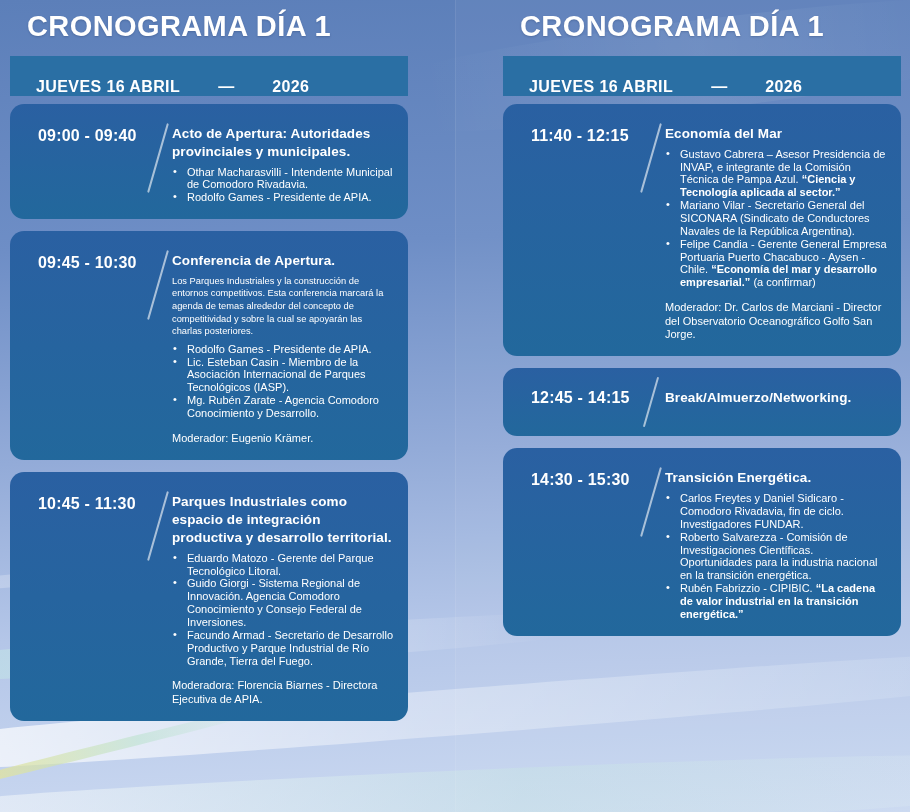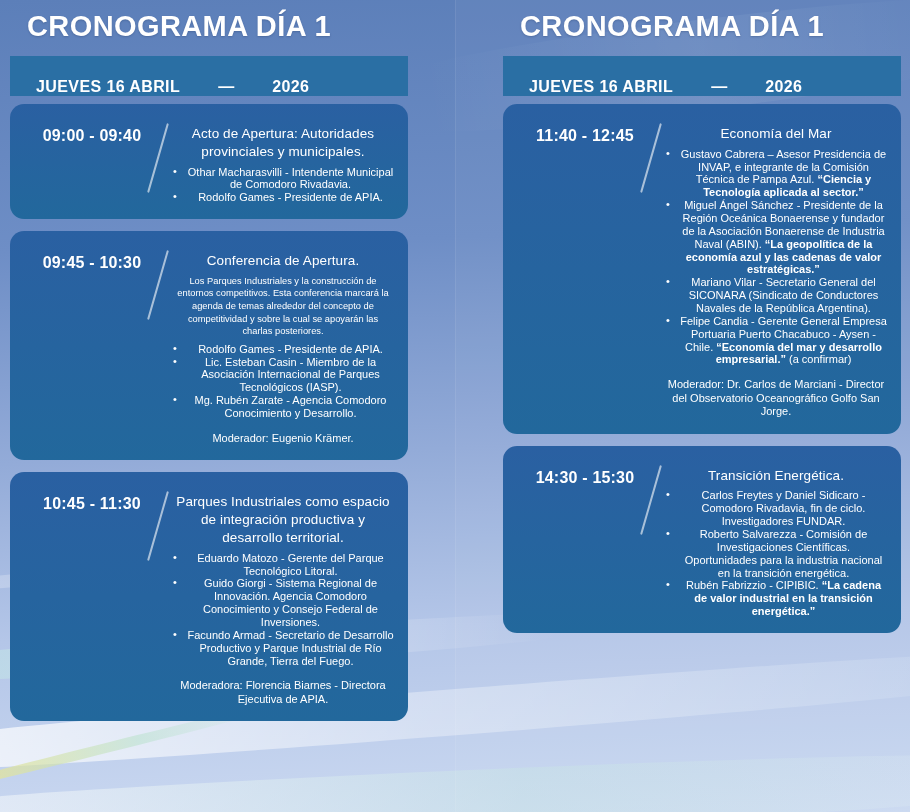--- a/index.html
+++ b/index.html
@@ -50,33 +50,32 @@
     display:flex;align-items:flex-end;padding:0 26px;color:var(--text);
   }
   .date-bar .day,.date-bar .year{font-size:16px;font-weight:700;letter-spacing:.4px;}
   .date-bar .dash{font-size:16px;font-weight:700;margin:0 38px;}
 
   .cards{display:flex;flex-direction:column;gap:12px;margin-top:8px;}
   .card{
     background:linear-gradient(180deg,var(--card-top),var(--card-bottom));
     border-radius:14px;display:flex;color:var(--text);
     padding:21px 14px 15px 28px;
-    text-align:center;
   }
   .time{flex:0 0 108px;font-size:16px;font-weight:700;letter-spacing:.2px;margin-top:2px;white-space:nowrap;}
   .slash{flex:0 0 24px;position:relative;min-height:58px;}
   .slash::before{
     content:"";position:absolute;left:11px;top:-3px;width:2px;height:72px;
     background:rgba(255,255,255,.6);transform:rotate(16deg);border-radius:2px;
   }
   .card--break{padding-top:19px;padding-bottom:19px;}
   .card--break .slash{min-height:30px;}
   .card--break .slash::before{height:52px;top:-11px;}
   .content{flex:1;padding-left:2px;}
-  .card-title{font-size:13.5px;font-weight:400;line-height:1.32;margin:0;letter-spacing:.1px;}
+  .card-title{font-size:13.5px;font-weight:700;line-height:1.32;margin:0;letter-spacing:.1px;}
   .card--break .card-title{margin-top:2px;}
   .desc{font-size:9.3px;line-height:1.35;margin:5px 0 0;font-weight:400;}
   .bullets{list-style:none;margin:5px 0 0;padding:0;}
   .bullets li{position:relative;padding-left:15px;font-size:11px;line-height:1.17;}
   .bullets li::before{content:"\2022";position:absolute;left:1px;top:-1px;}
   .moderator{font-size:11px;line-height:1.22;margin:12px 0 0;}
   strong{font-weight:700;}
 </style>
 </head>
 <body>
@@ -146,31 +145,37 @@
   <section class="half half--right">
     <div class="col-inner">
       <h1 class="col-title">CRONOGRAMA DÍA 1</h1>
       <div class="date-bar">
         <span class="day">JUEVES 16 ABRIL</span>
         <span class="dash">—</span>
         <span class="year">2026</span>
       </div>
       <div class="cards">
           <section class="card">
-            <div class="time">11:40 - 12:45</div>
+            <div class="time">11:40 - 12:15</div>
             <div class="slash"></div>
             <div class="content">
               <h3 class="card-title">Economía del Mar</h3>
               <ul class="bullets">
                 <li>Gustavo Cabrera – Asesor Presidencia de INVAP, e integrante de la Comisión Técnica de Pampa Azul. <strong>“Ciencia y Tecnología aplicada al sector.”</strong></li>
-                <li>Miguel Ángel Sánchez - Presidente de la Región Oceánica Bonaerense y fundador de la Asociación Bonaerense de Industria Naval (ABIN). <strong>“La geopolítica de la economía azul y las cadenas de valor estratégicas.”</strong></li>
                 <li>Mariano Vilar - Secretario General del SICONARA (Sindicato de Conductores Navales de la República Argentina).</li>
                 <li>Felipe Candia - Gerente General Empresa Portuaria Puerto Chacabuco - Aysen - Chile. <strong>“Economía del mar y desarrollo empresarial.”</strong> (a confirmar)</li>
               </ul>
               <p class="moderator">Moderador: Dr. Carlos de Marciani - Director del Observatorio Oceanográfico Golfo San Jorge.</p>
+            </div>
+          </section>
+          <section class="card card--break">
+            <div class="time">12:45 - 14:15</div>
+            <div class="slash"></div>
+            <div class="content">
+              <h3 class="card-title">Break/Almuerzo/Networking.</h3>
             </div>
           </section>
           <section class="card">
             <div class="time">14:30 - 15:30</div>
             <div class="slash"></div>
             <div class="content">
               <h3 class="card-title">Transición Energética.</h3>
               <ul class="bullets">
                 <li>Carlos Freytes y Daniel Sidicaro - Comodoro Rivadavia, fin de ciclo. Investigadores FUNDAR.</li>
                 <li>Roberto Salvarezza - Comisión de Investigaciones Científicas. Oportunidades para la industria nacional en la transición energética.</li>

